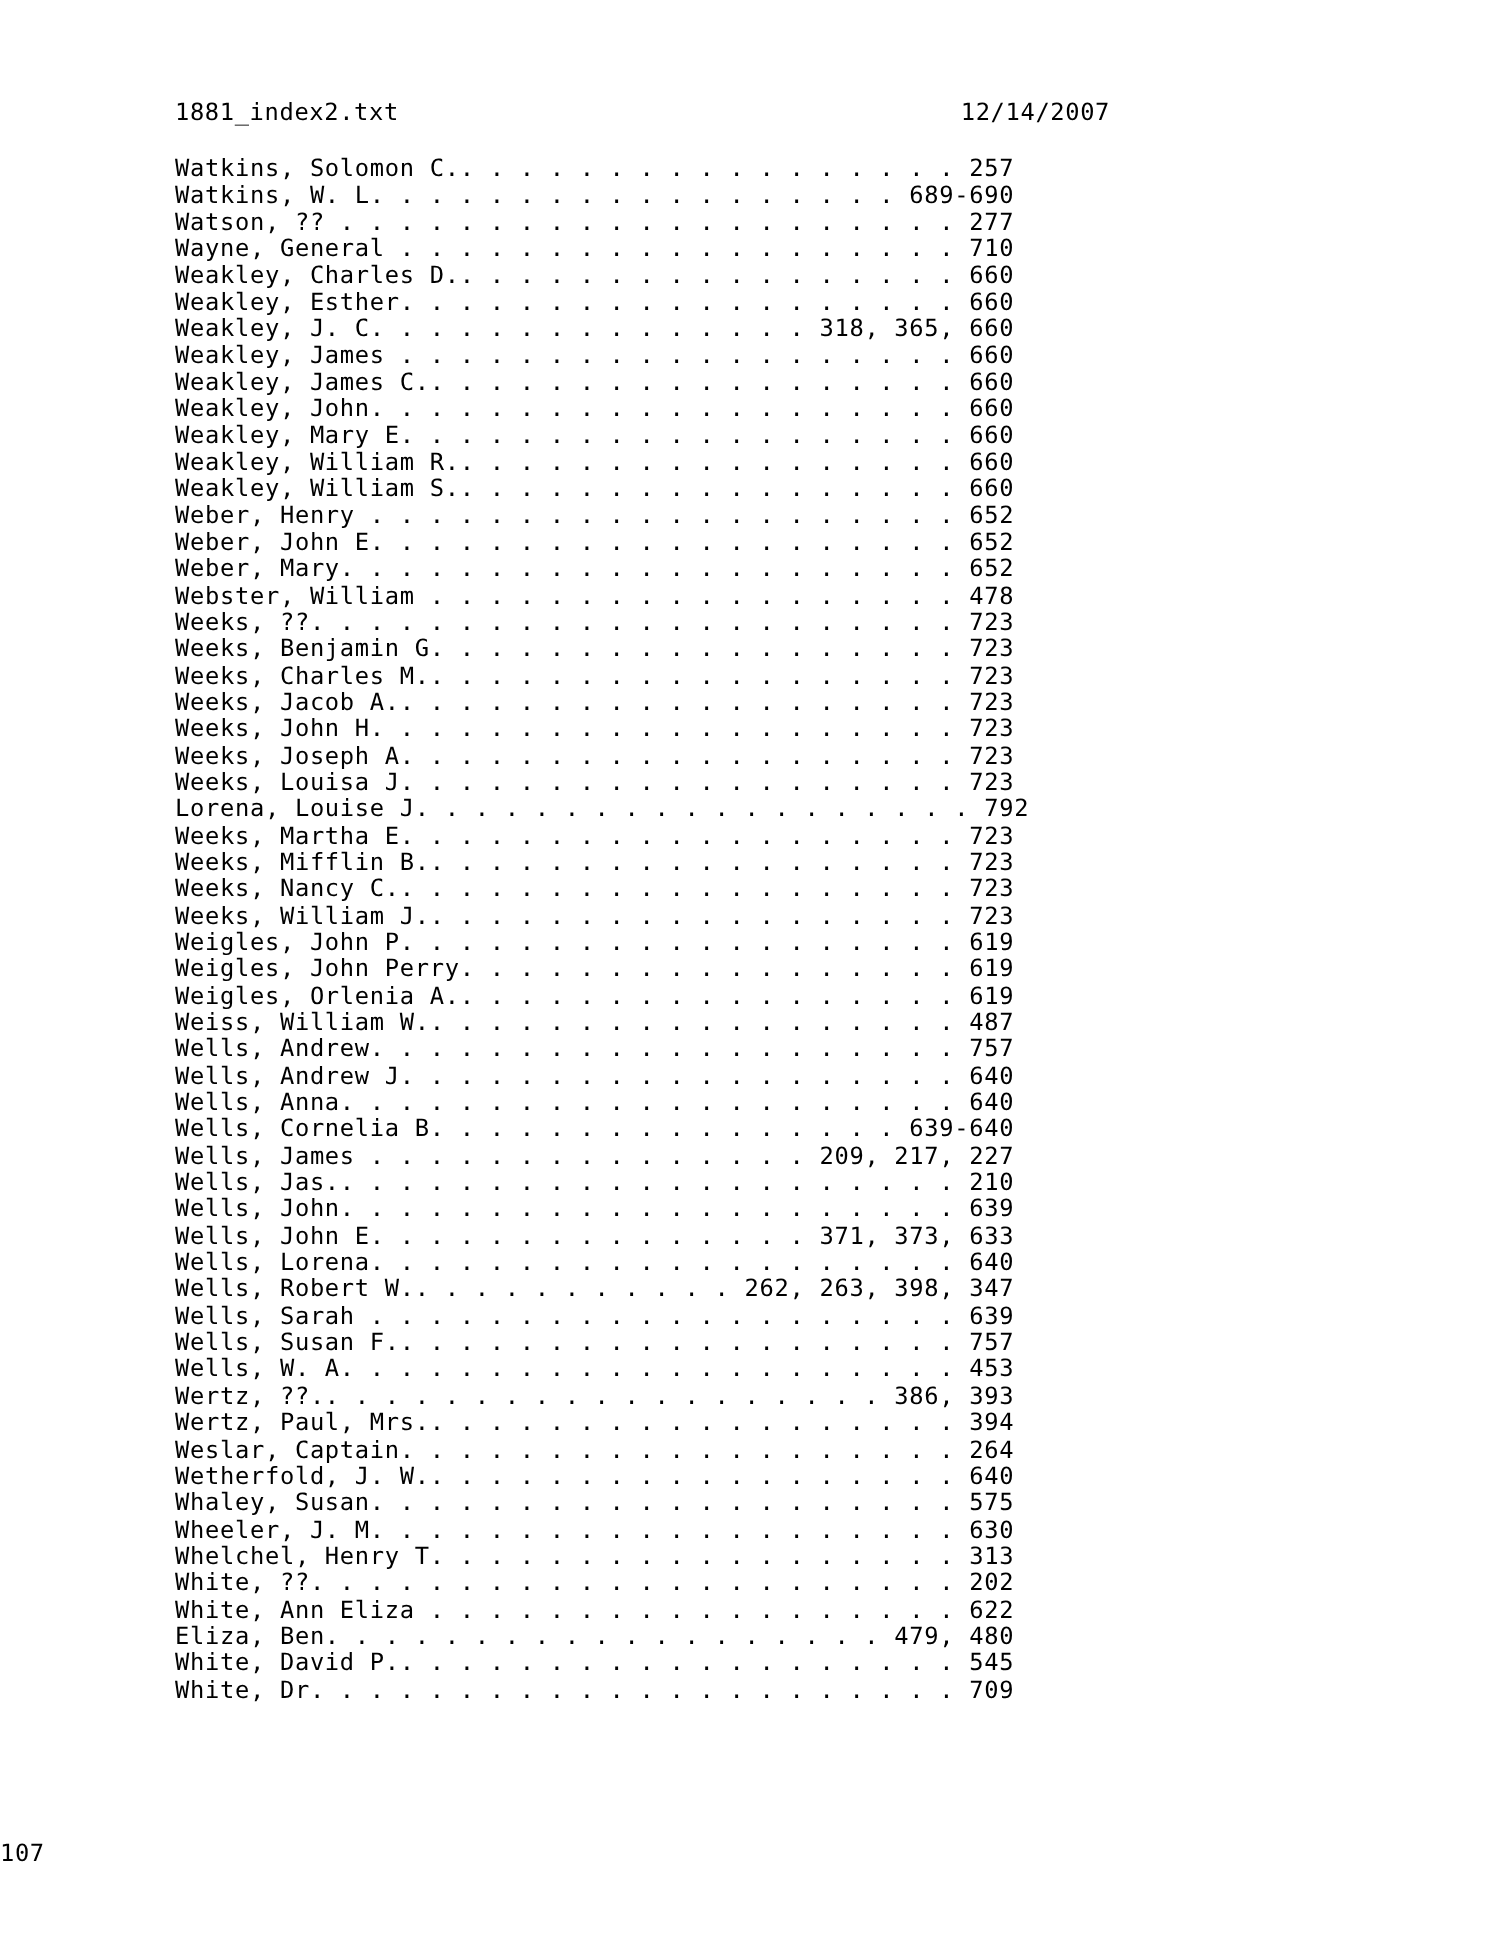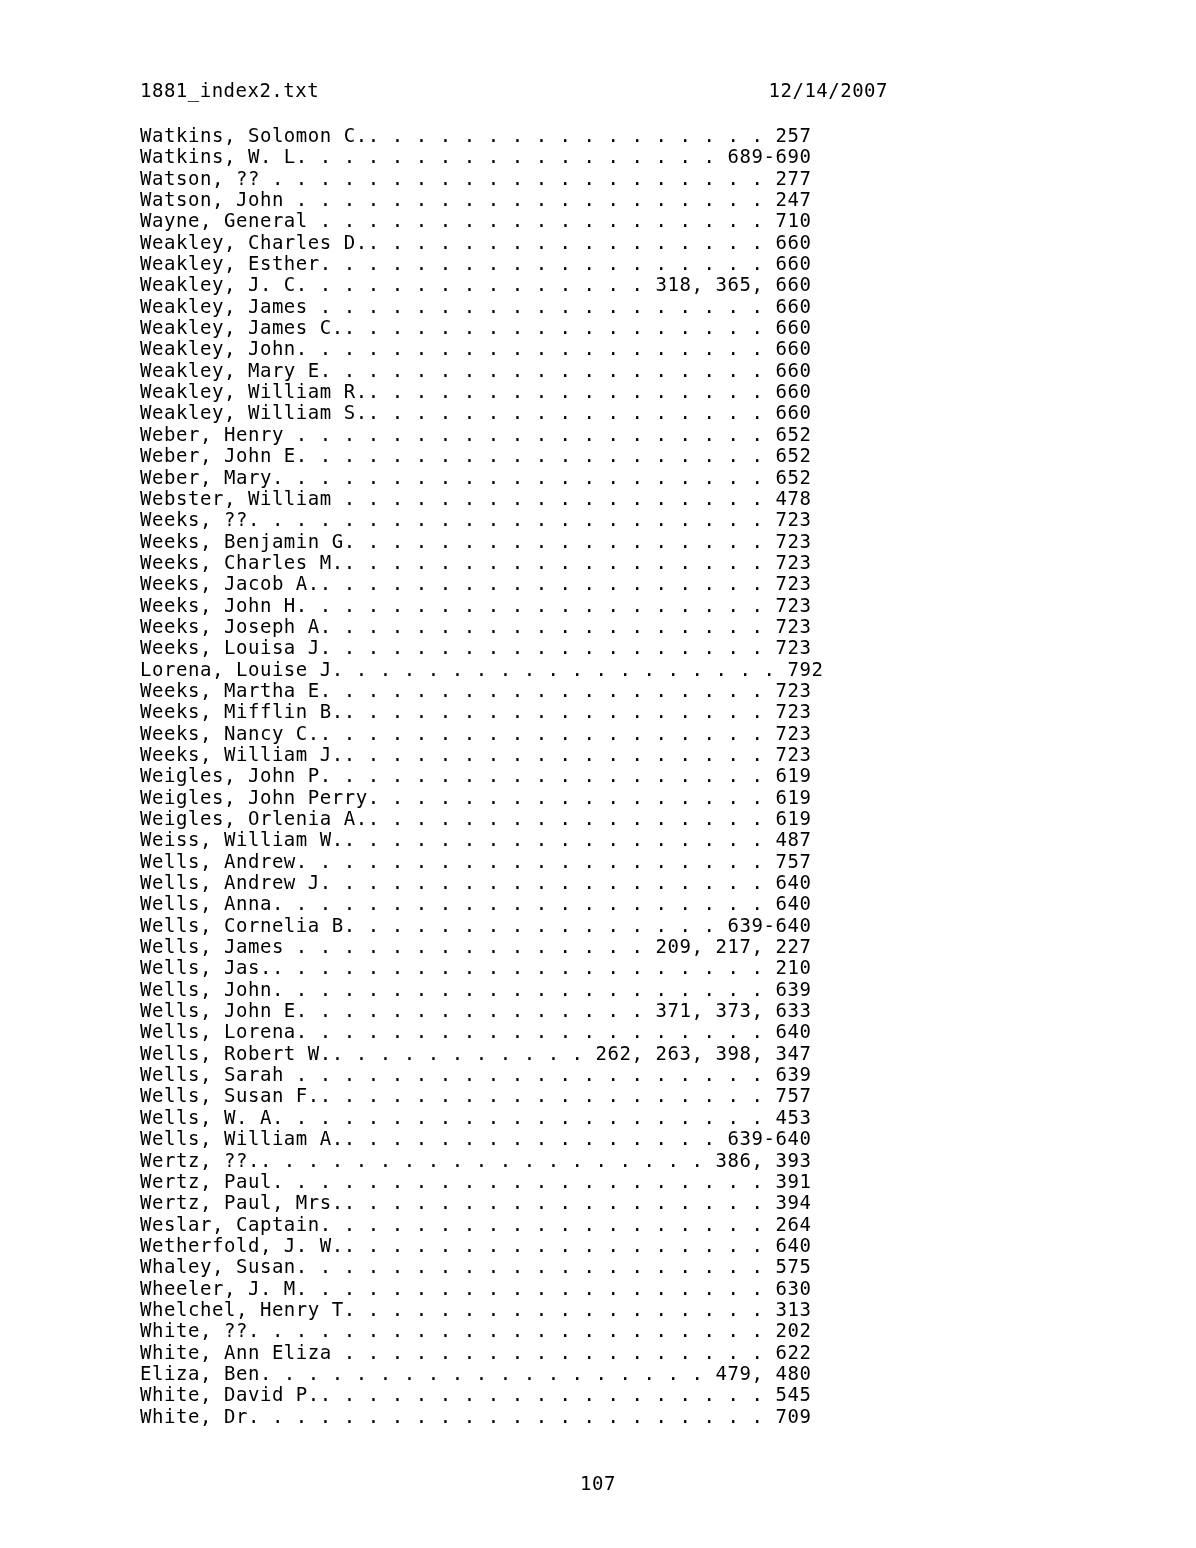--- a/index.html
+++ b/index.html
@@ -45,40 +45,38 @@
   .index-row {
     white-space: pre;
     font-variant-ligatures: none;
     letter-spacing: 0.55px;
   }
   .footer {
     position: absolute;
     top: 1455px;
     left: 0;
     width: 1196px;
-    text-align: center;
     font-size: 19px;
     letter-spacing: 0.5px;
   }
 </style>
 </head>
 <body>
 
 <div class="page">
 
   <div class="header">
     <div class="header-title">1881_index2.txt</div>
     <div class="header-date">12/14/2007</div>
   </div>
 
   <div class="index-list">
       <div class="index-row"><span>Watkins, Solomon C.</span><span>. . . . . . . . . . . . . . . . . </span><span>257</span></div>
       <div class="index-row"><span>Watkins, W. L.</span><span> . . . . . . . . . . . . . . . . . </span><span>689-690</span></div>
       <div class="index-row"><span>Watson, ??</span><span> . . . . . . . . . . . . . . . . . . . . . </span><span>277</span></div>
-      <div class="index-row"><span>Watson, John</span><span> . . . . . . . . . . . . . . . . . . . . </span><span>247</span></div>
       <div class="index-row"><span>Wayne, General</span><span> . . . . . . . . . . . . . . . . . . . </span><span>710</span></div>
       <div class="index-row"><span>Weakley, Charles D.</span><span>. . . . . . . . . . . . . . . . . </span><span>660</span></div>
       <div class="index-row"><span>Weakley, Esther.</span><span> . . . . . . . . . . . . . . . . . . </span><span>660</span></div>
       <div class="index-row"><span>Weakley, J. C.</span><span> . . . . . . . . . . . . . . </span><span>318, 365, 660</span></div>
       <div class="index-row"><span>Weakley, James</span><span> . . . . . . . . . . . . . . . . . . . </span><span>660</span></div>
       <div class="index-row"><span>Weakley, James C.</span><span>. . . . . . . . . . . . . . . . . . </span><span>660</span></div>
       <div class="index-row"><span>Weakley, John.</span><span> . . . . . . . . . . . . . . . . . . . </span><span>660</span></div>
       <div class="index-row"><span>Weakley, Mary E.</span><span> . . . . . . . . . . . . . . . . . . </span><span>660</span></div>
       <div class="index-row"><span>Weakley, William R.</span><span>. . . . . . . . . . . . . . . . . </span><span>660</span></div>
       <div class="index-row"><span>Weakley, William S.</span><span>. . . . . . . . . . . . . . . . . </span><span>660</span></div>
@@ -108,23 +106,21 @@
       <div class="index-row"><span>Wells, Cornelia B.</span><span> . . . . . . . . . . . . . . . </span><span>639-640</span></div>
       <div class="index-row"><span>Wells, James</span><span> . . . . . . . . . . . . . . . </span><span>209, 217, 227</span></div>
       <div class="index-row"><span>Wells, Jas.</span><span>. . . . . . . . . . . . . . . . . . . . . </span><span>210</span></div>
       <div class="index-row"><span>Wells, John.</span><span> . . . . . . . . . . . . . . . . . . . . </span><span>639</span></div>
       <div class="index-row"><span>Wells, John E.</span><span> . . . . . . . . . . . . . . </span><span>371, 373, 633</span></div>
       <div class="index-row"><span>Wells, Lorena.</span><span> . . . . . . . . . . . . . . . . . . . </span><span>640</span></div>
       <div class="index-row"><span>Wells, Robert W.</span><span>. . . . . . . . . . . </span><span>262, 263, 398, 347</span></div>
       <div class="index-row"><span>Wells, Sarah</span><span> . . . . . . . . . . . . . . . . . . . . </span><span>639</span></div>
       <div class="index-row"><span>Wells, Susan F.</span><span>. . . . . . . . . . . . . . . . . . . </span><span>757</span></div>
       <div class="index-row"><span>Wells, W. A.</span><span> . . . . . . . . . . . . . . . . . . . . </span><span>453</span></div>
-      <div class="index-row"><span>Wells, William A.</span><span>. . . . . . . . . . . . . . . . </span><span>639-640</span></div>
       <div class="index-row"><span>Wertz, ??.</span><span>. . . . . . . . . . . . . . . . . . . </span><span>386, 393</span></div>
-      <div class="index-row"><span>Wertz, Paul.</span><span> . . . . . . . . . . . . . . . . . . . . </span><span>391</span></div>
       <div class="index-row"><span>Wertz, Paul, Mrs.</span><span>. . . . . . . . . . . . . . . . . . </span><span>394</span></div>
       <div class="index-row"><span>Weslar, Captain.</span><span> . . . . . . . . . . . . . . . . . . </span><span>264</span></div>
       <div class="index-row"><span>Wetherfold, J. W.</span><span>. . . . . . . . . . . . . . . . . . </span><span>640</span></div>
       <div class="index-row"><span>Whaley, Susan.</span><span> . . . . . . . . . . . . . . . . . . . </span><span>575</span></div>
       <div class="index-row"><span>Wheeler, J. M.</span><span> . . . . . . . . . . . . . . . . . . . </span><span>630</span></div>
       <div class="index-row"><span>Whelchel, Henry T.</span><span> . . . . . . . . . . . . . . . . . </span><span>313</span></div>
       <div class="index-row"><span>White, ??.</span><span> . . . . . . . . . . . . . . . . . . . . . </span><span>202</span></div>
       <div class="index-row"><span>White, Ann Eliza</span><span> . . . . . . . . . . . . . . . . . . </span><span>622</span></div>
       <div class="index-row"><span>Eliza, Ben</span><span>. . . . . . . . . . . . . . . . . . . </span><span>479, 480</span></div>
       <div class="index-row"><span>White, David P.</span><span>. . . . . . . . . . . . . . . . . . . </span><span>545</span></div>

